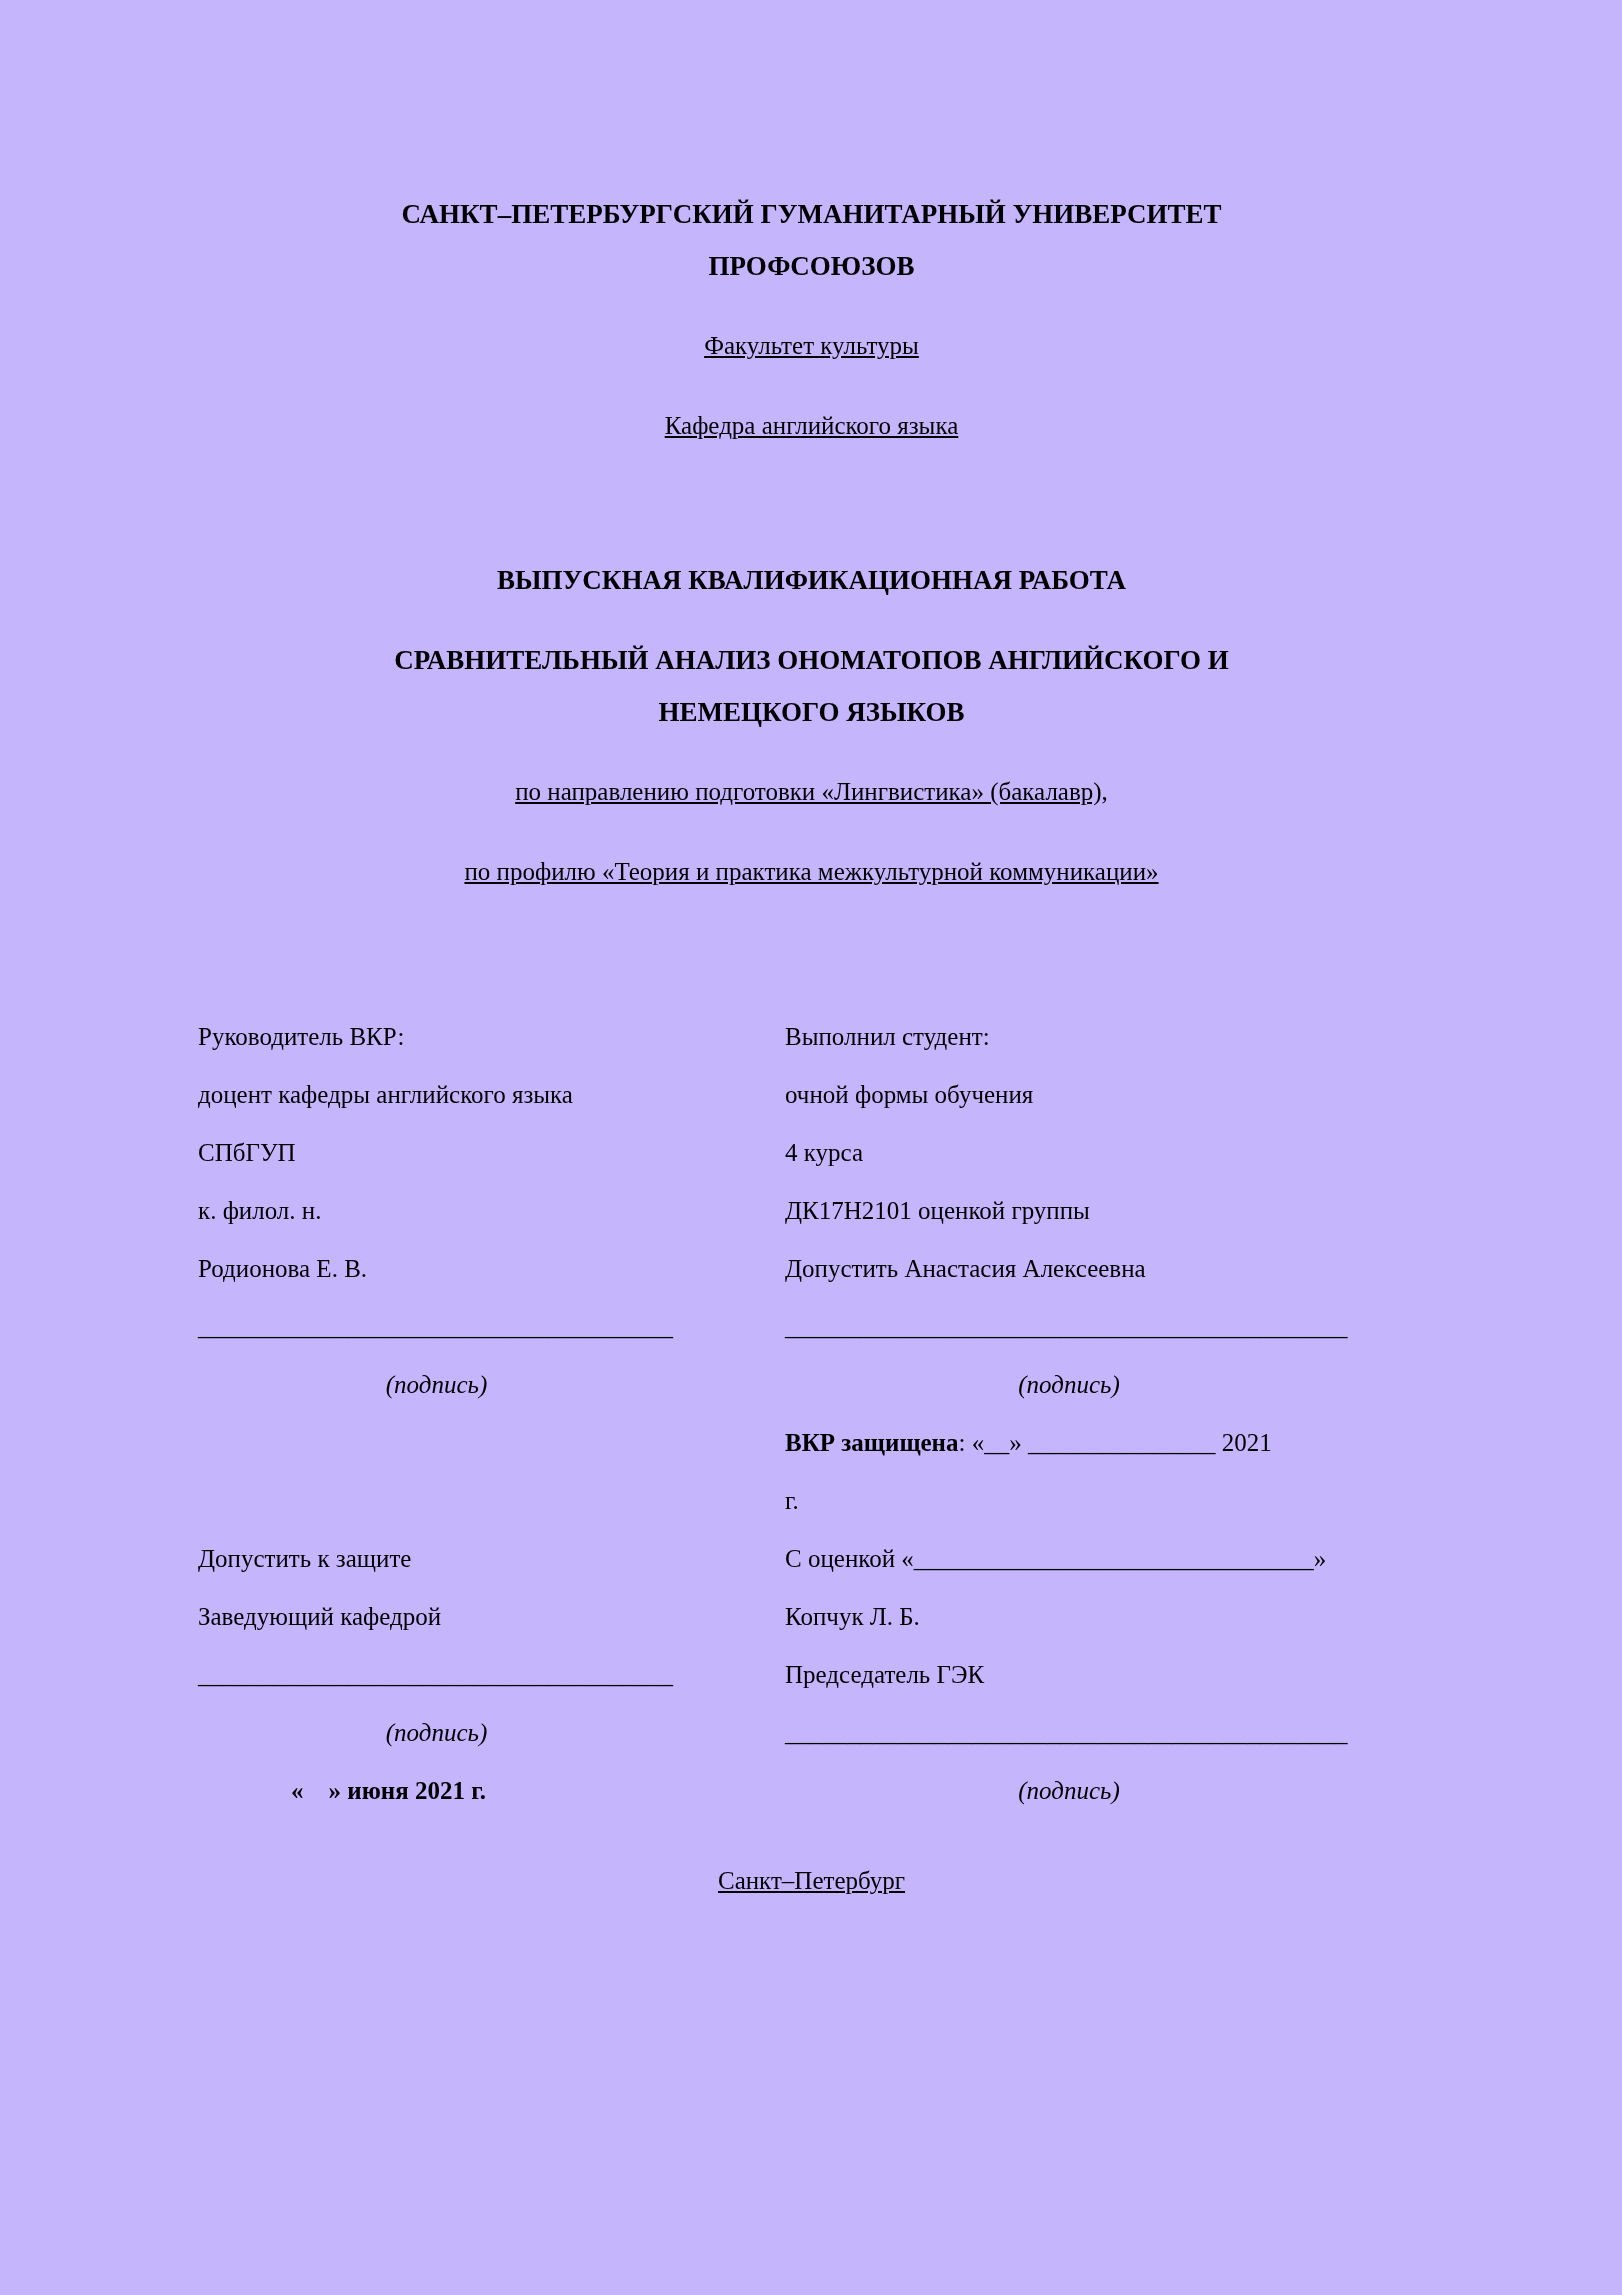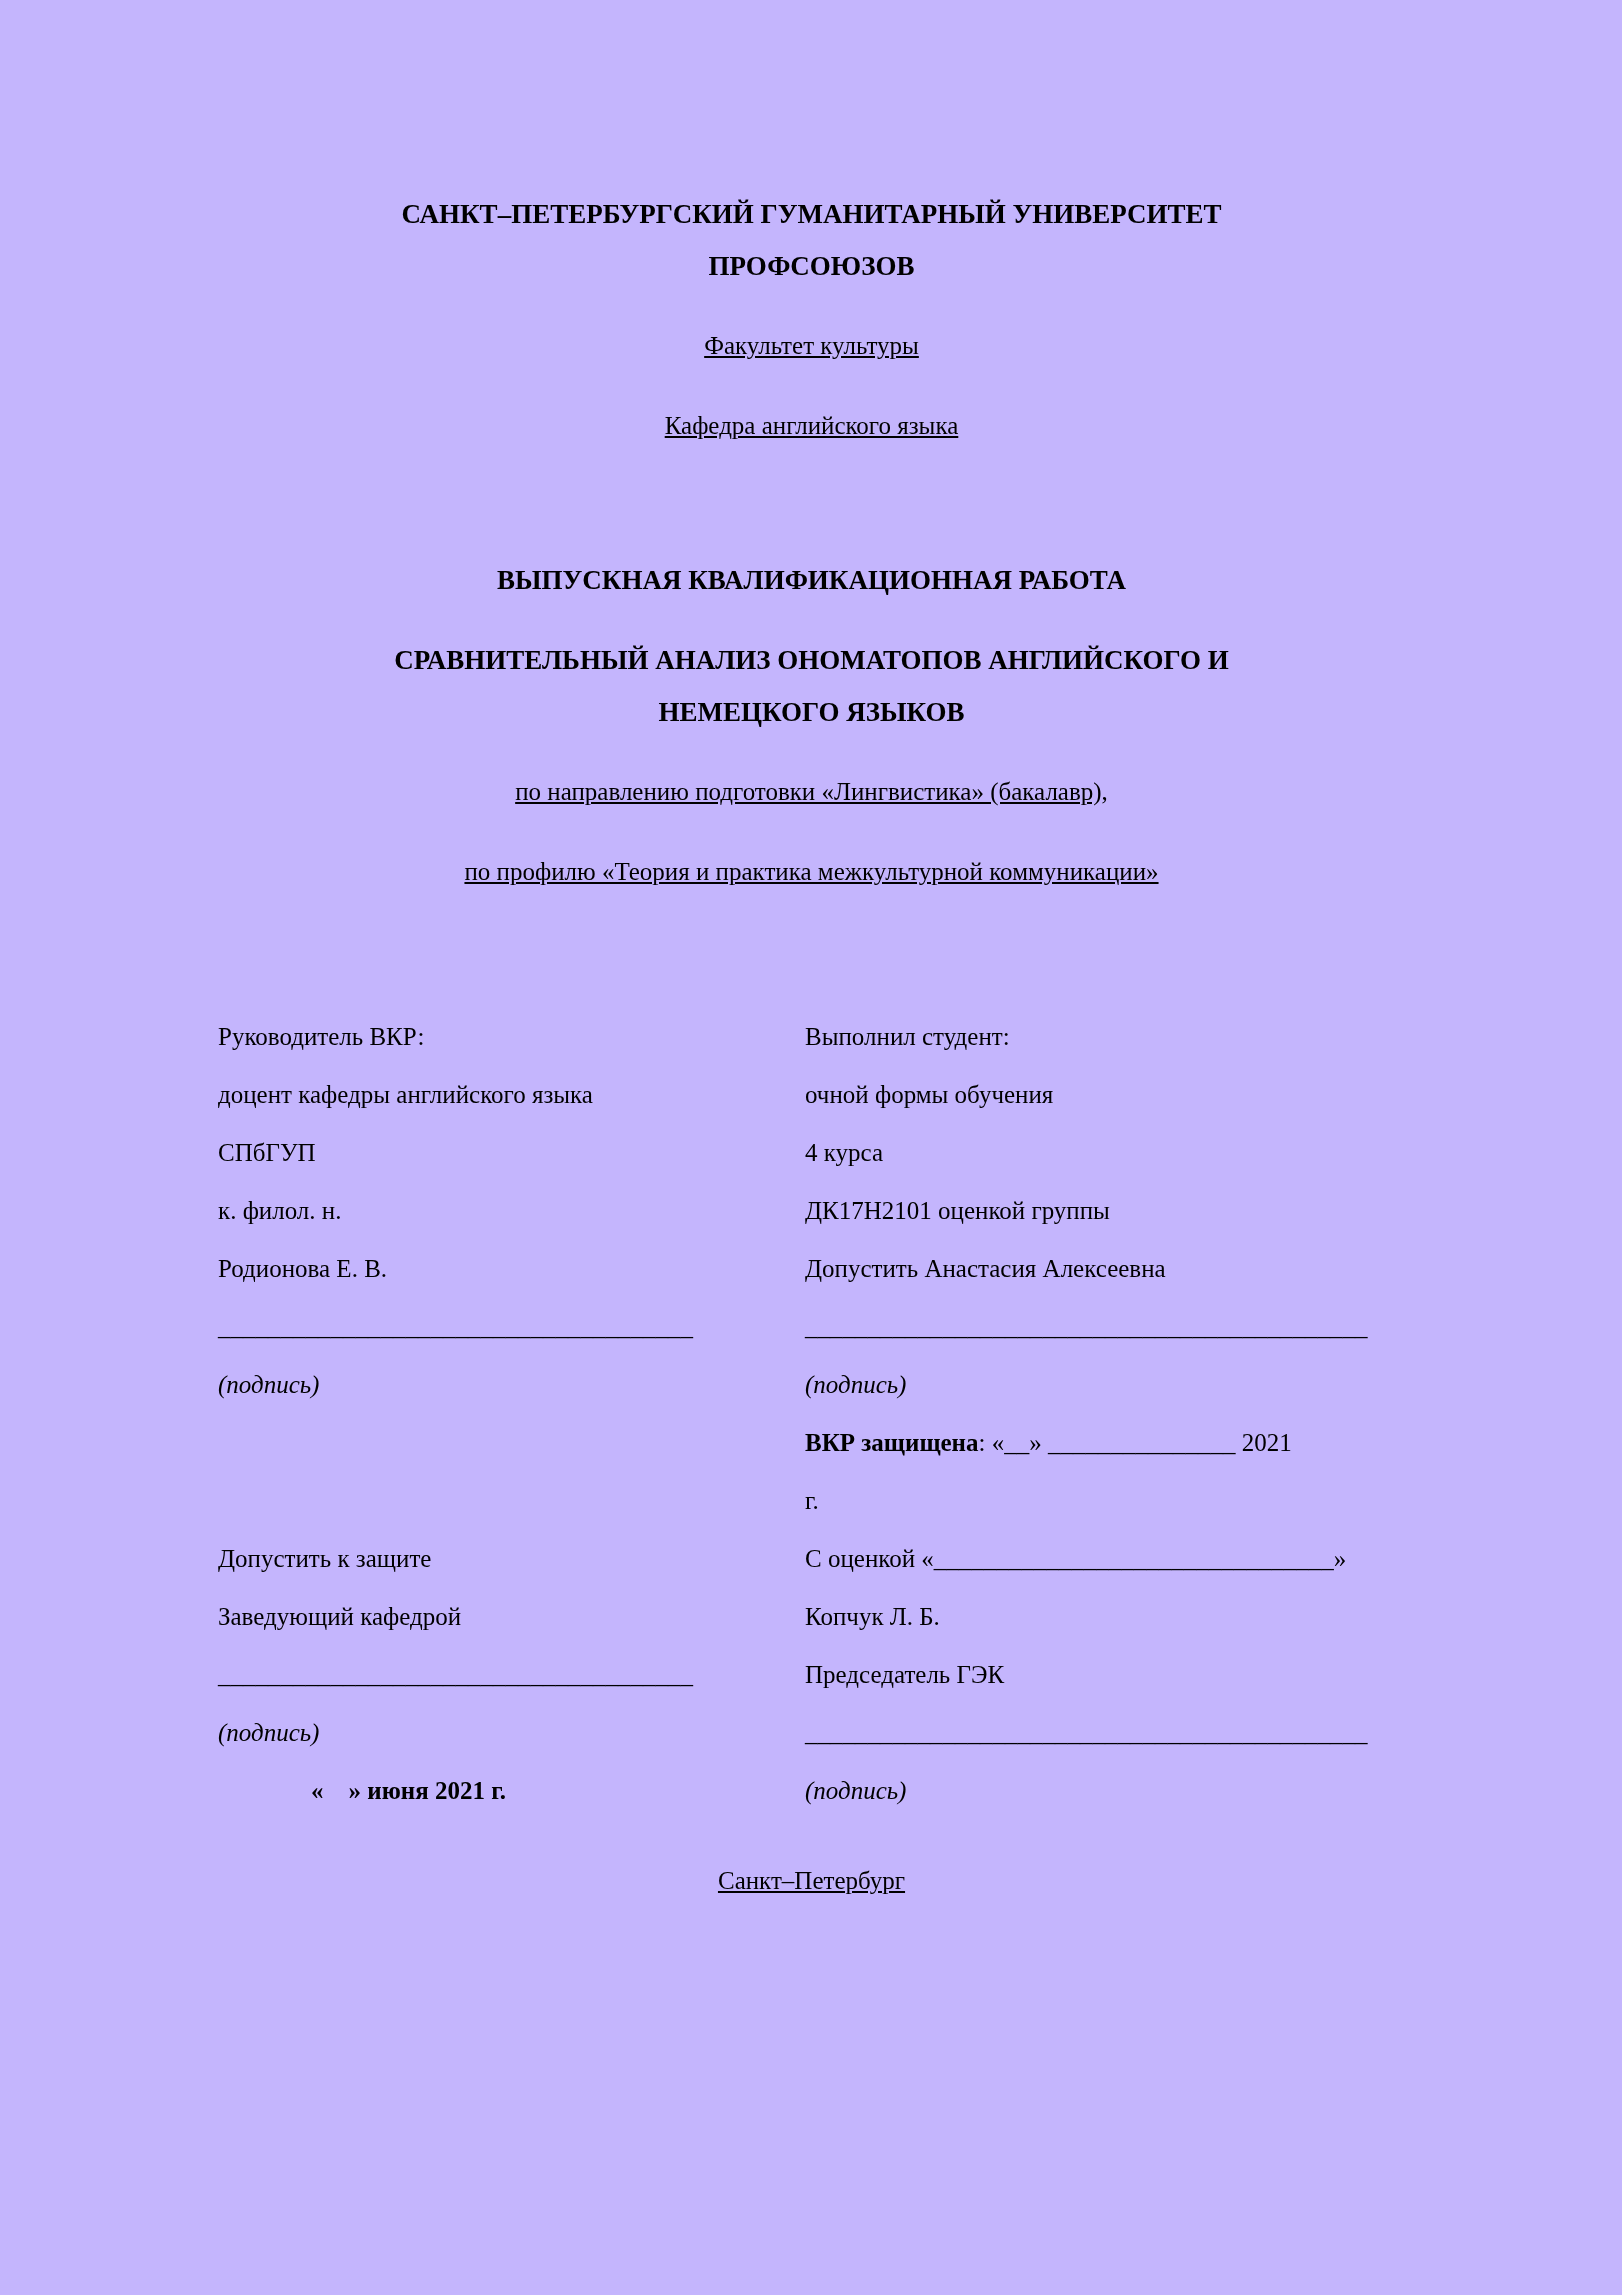--- a/index.html
+++ b/index.html
@@ -16,26 +16,26 @@
   }
   .content { padding: 188px 198px 0 198px; }
   .center { text-align: center; }
   .bold { font-weight: bold; }
   .h-title { font-size: 27px; line-height: 52px; }
   .para { line-height: 52px; text-decoration: underline; }
   .gap-sm { margin-top: 28px; }
   .gap-lg { margin-top: 102px; }
 
   .columns { display: flex; margin-top: 110px; }
-  .col-left { width: 587px; flex: none; margin-left: 20px; }
+  .col-left { width: 587px; flex: none; }
   .col-right { flex: 1; }
   .line { line-height: 58px; min-height: 58px; white-space: nowrap; }
   .sigwrap-left { width: 477px; }
   .sigwrap-right { width: 568px; }
-  .sig-caption { font-style: italic; }
+  .sig-caption { font-style: italic; text-align: center; }
   .date-line { white-space: pre; padding-left: 93px; font-weight: bold; }
 
   .footer-city { margin-top: 35px; }
 </style>
 </head>
 <body>
 
 <div class="page">
   <div class="content">
 

